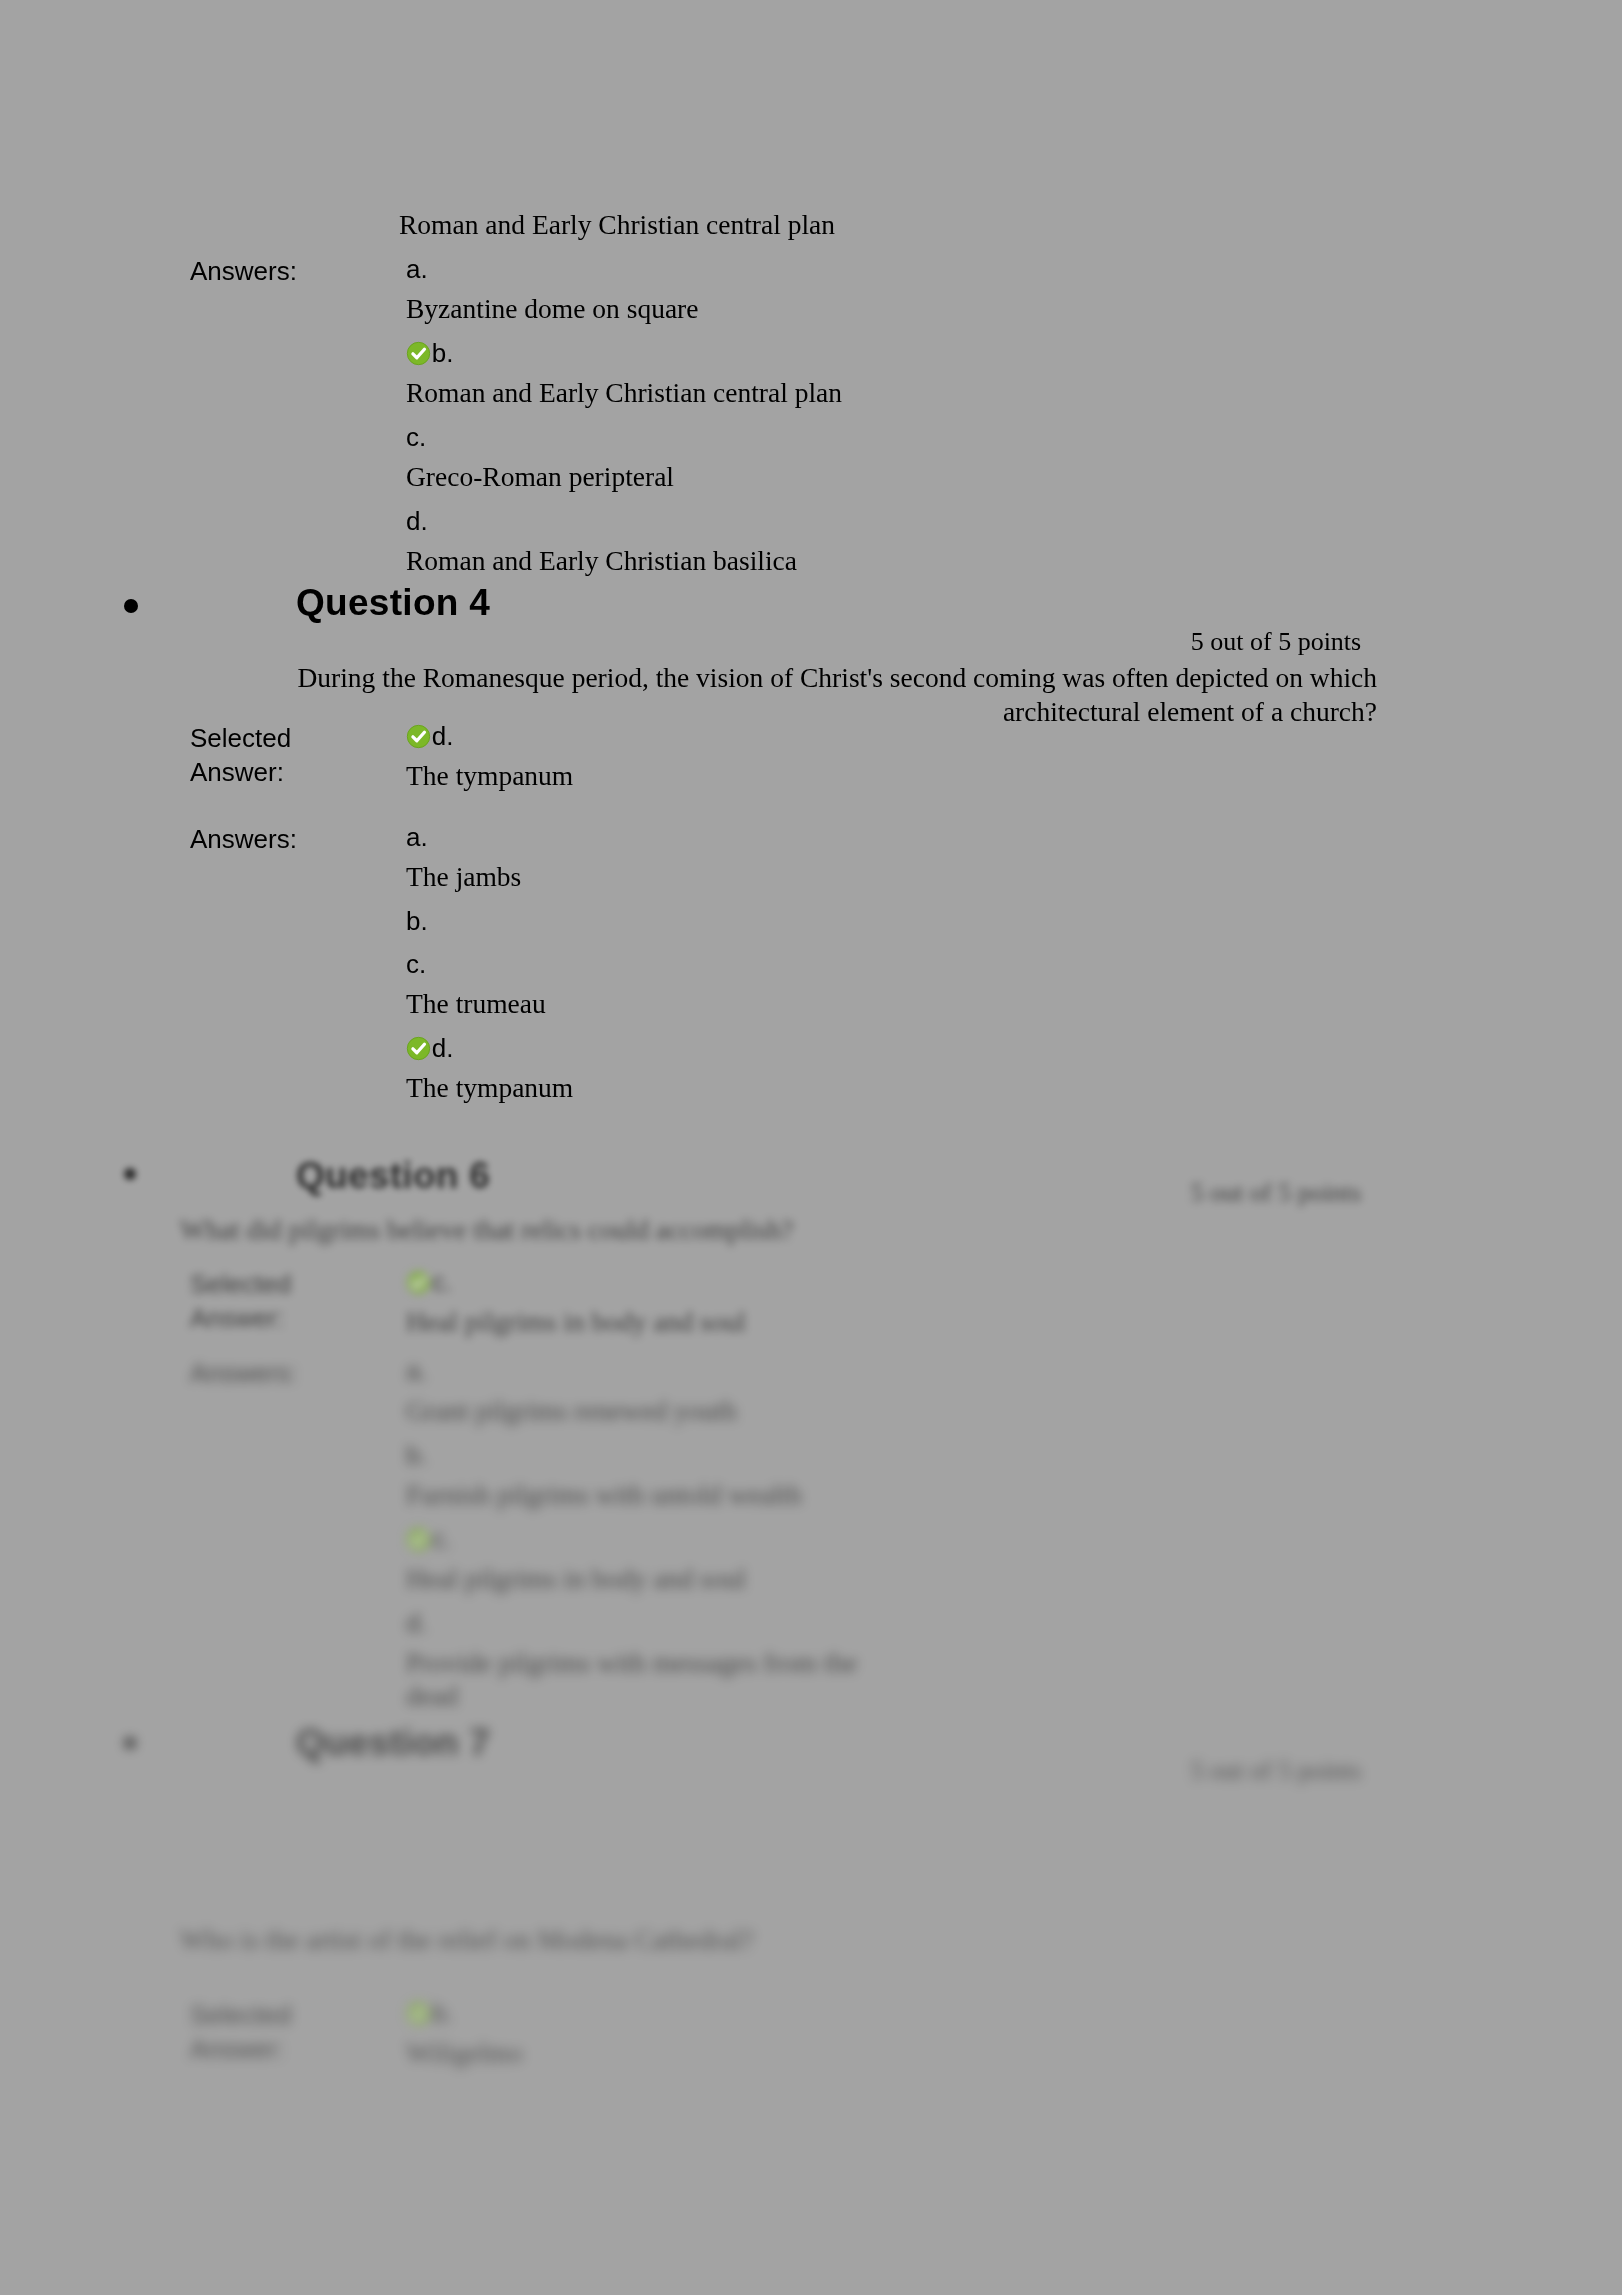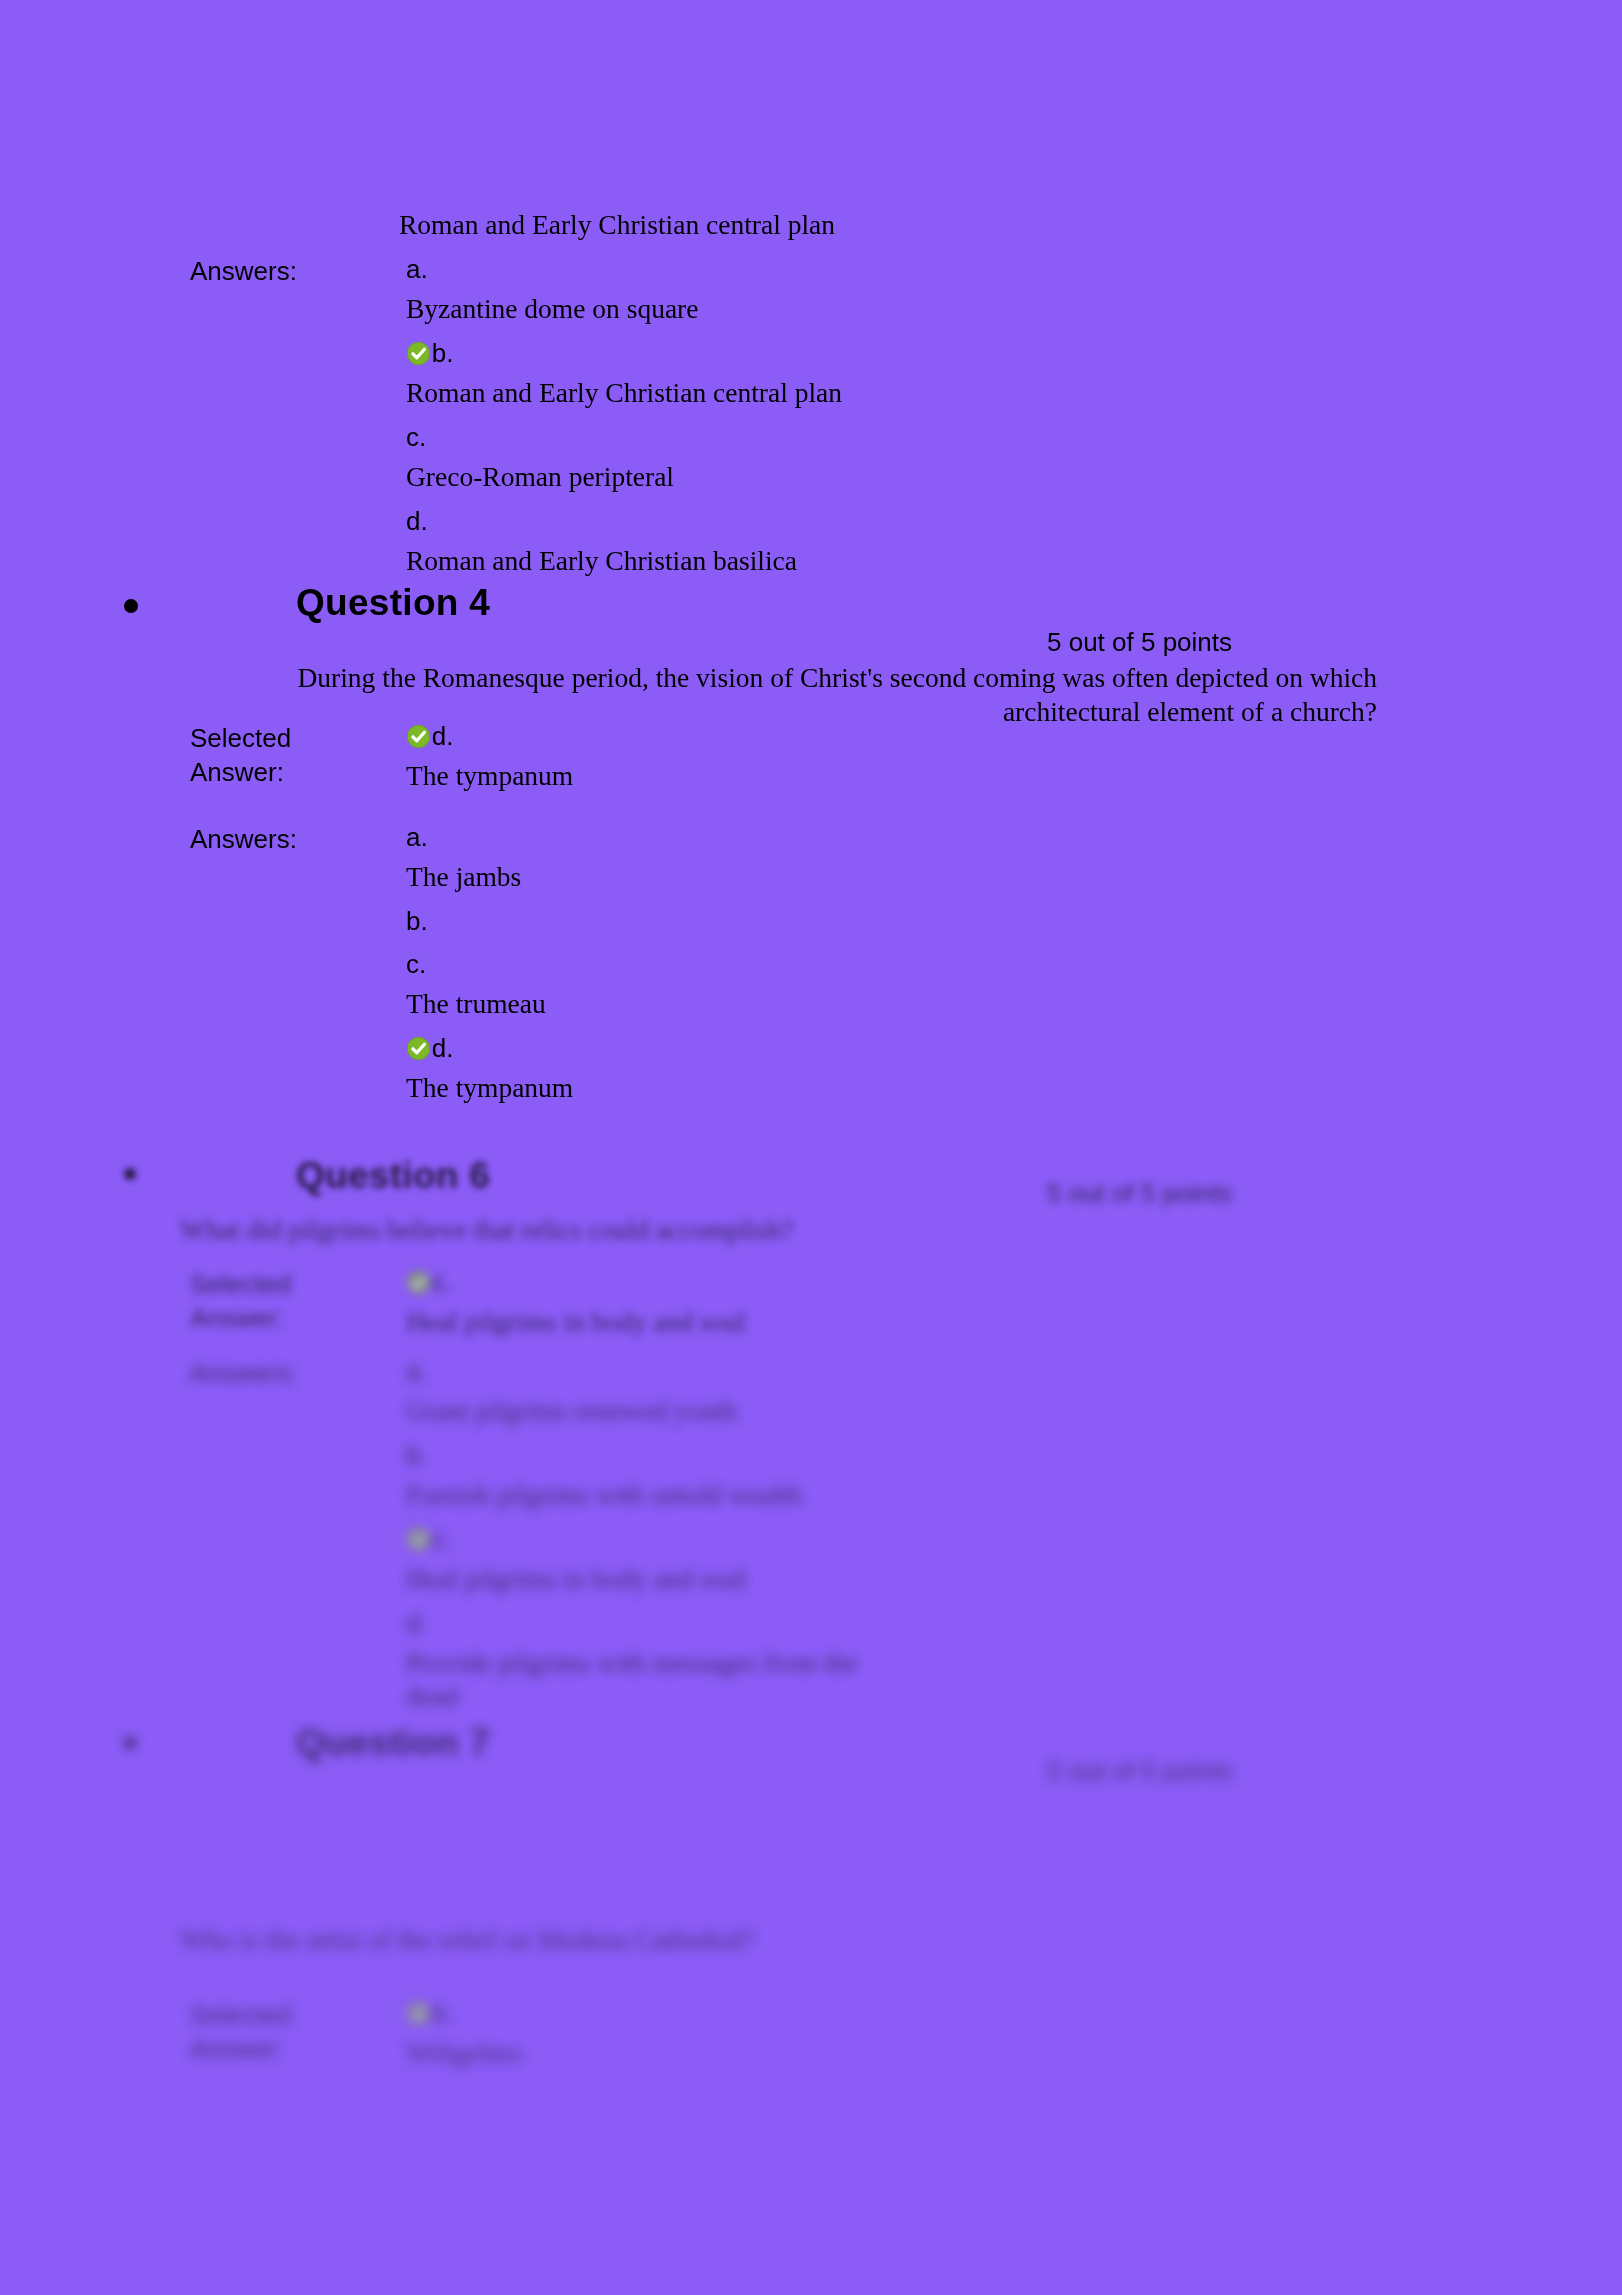--- a/index.html
+++ b/index.html
@@ -13,21 +13,21 @@
     position: relative;
     overflow: hidden;
     font-family: "Liberation Serif", serif;
     color: #000000;
   }
 
   
   .page {
     position: absolute;
     inset: 0;
-    background: #8b5cf6;
+    background: #a3a3a3;
   }
 
   
   .row {
     position: absolute;
     display: flex;
     align-items: flex-start;
   }
 
   
@@ -90,25 +90,25 @@
   }
   .bullet {
     position: absolute;
     width: 14.4px;
     height: 14.4px;
     border-radius: 50%;
     background: #000;
   }
   .points {
     position: absolute;
-    font-family: Liberation Sans, sans-serif;
+    font-family: Liberation Serif, serif;
     font-stretch: condensed;
     font-size: 26px;
     color: #000;
-    text-align: left;
+    text-align: center;
     width: 458px;
   }
   .q-text {
     position: absolute;
     font-family: "Liberation Serif", serif;
     font-size: 27.5px;
     line-height: 1.22;
     color: #000;
     width: 1243px;
   }

